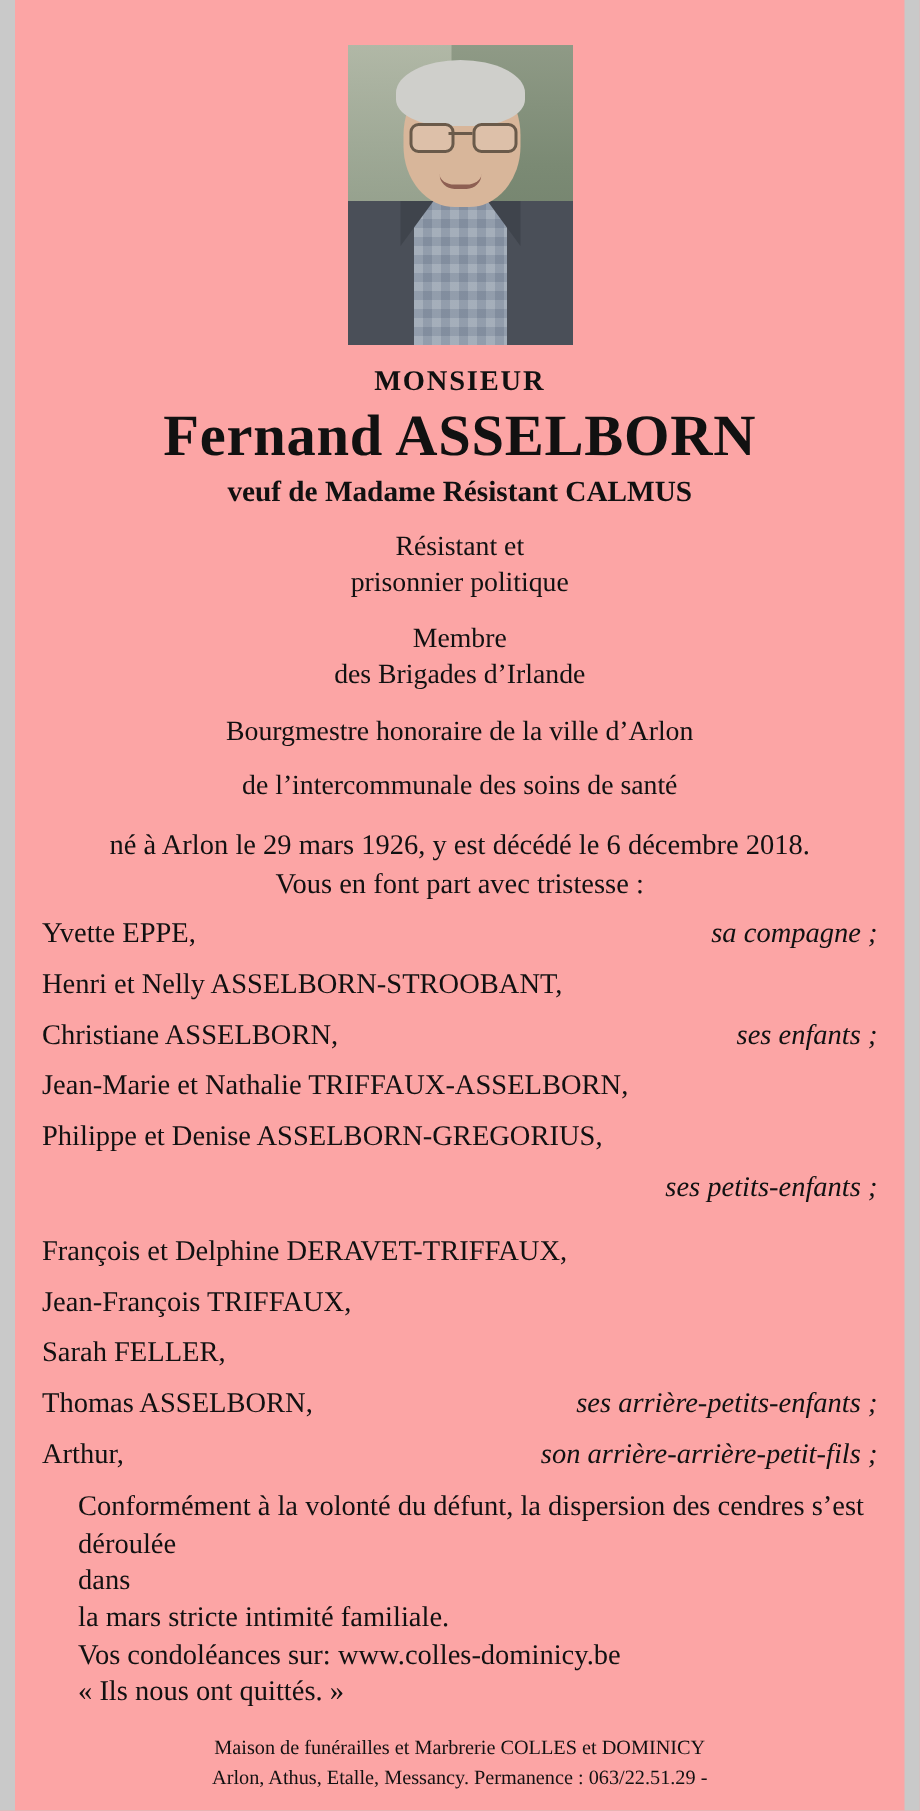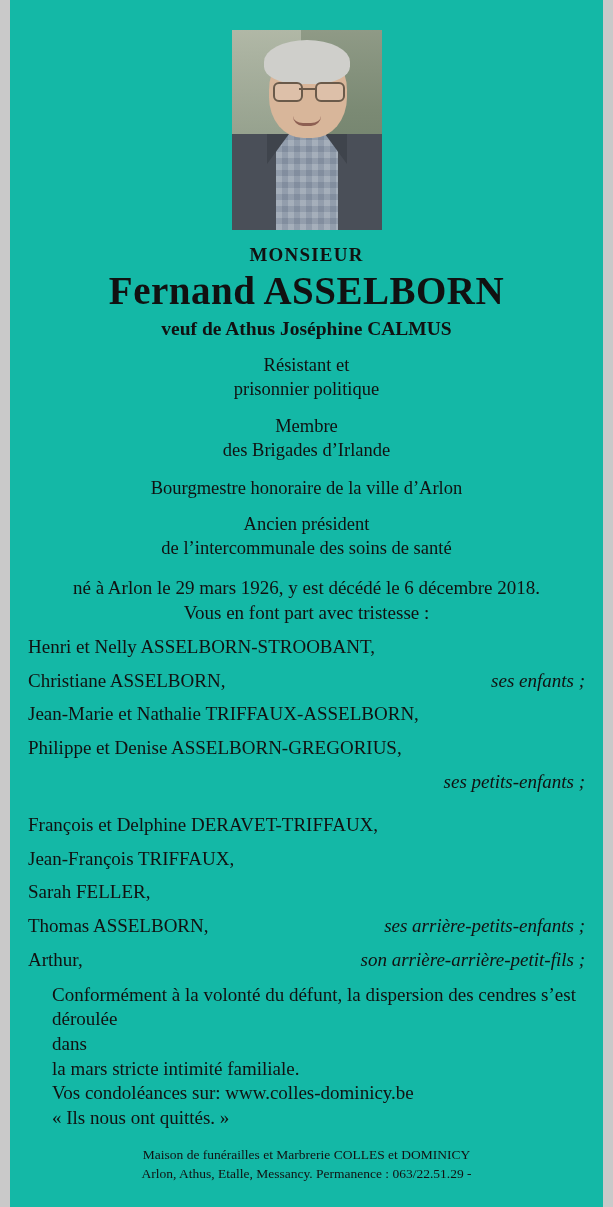--- a/index.html
+++ b/index.html
@@ -19,21 +19,21 @@
     height: 1207px;
     background: #c9c9c9;
     box-sizing: border-box;
   }
   .card {
     position: absolute;
     left: 10px;
     top: 0px;
     width: 593px;
     height: 1207px;
-    background: #14b8a6;
+    background: #fca5a5;
     box-sizing: border-box;
     padding: 16px 18px 0 18px;
   }
   .photo-wrap {
     display: flex;
     justify-content: center;
     margin-top: 14px;
   }
   .photo {
     width: 150px;
@@ -235,47 +235,50 @@
         <div class="hair"></div>
         <div class="glassL"></div>
         <div class="glassR"></div>
         <div class="bridge"></div>
         <div class="mouth"></div>
       </div>
     </div>
 
     <div class="monsieur">MONSIEUR</div>
     <div class="name">Fernand ASSELBORN</div>
-    <div class="spouse">veuf de Athus Joséphine CALMUS</div>
+    <div class="spouse">veuf de Madame Résistant CALMUS</div>
 
     <div class="honor">
       <div>Résistant et</div>
       <div>prisonnier politique</div>
     </div>
 
     <div class="honor">
       <div>Membre</div>
       <div>des Brigades d’Irlande</div>
     </div>
 
     <div class="honor">
       <div>Bourgmestre honoraire de la ville d’Arlon</div>
     </div>
 
     <div class="honor tight">
-      <div>Ancien président</div>
       <div>de l’intercommunale des soins de santé</div>
     </div>
 
     <div class="body-text">
       <p>né à Arlon le 29 mars 1926, y est décédé le 6 décembre 2018.</p>
       <p>Vous en font part avec tristesse :</p>
     </div>
 
     <div class="fam">
+      <div class="fam-row">
+        <span class="left">Yvette EPPE,</span>
+        <span class="right">sa compagne ;</span>
+      </div>
       <div class="fam-row">
         <span class="left">Henri et Nelly ASSELBORN-STROOBANT,</span>
         <span class="right"></span>
       </div>
       <div class="fam-row">
         <span class="left">Christiane ASSELBORN,</span>
         <span class="right">ses enfants ;</span>
       </div>
       <div class="fam-row">
         <span class="left">Jean-Marie et Nathalie TRIFFAUX-ASSELBORN,</span>

